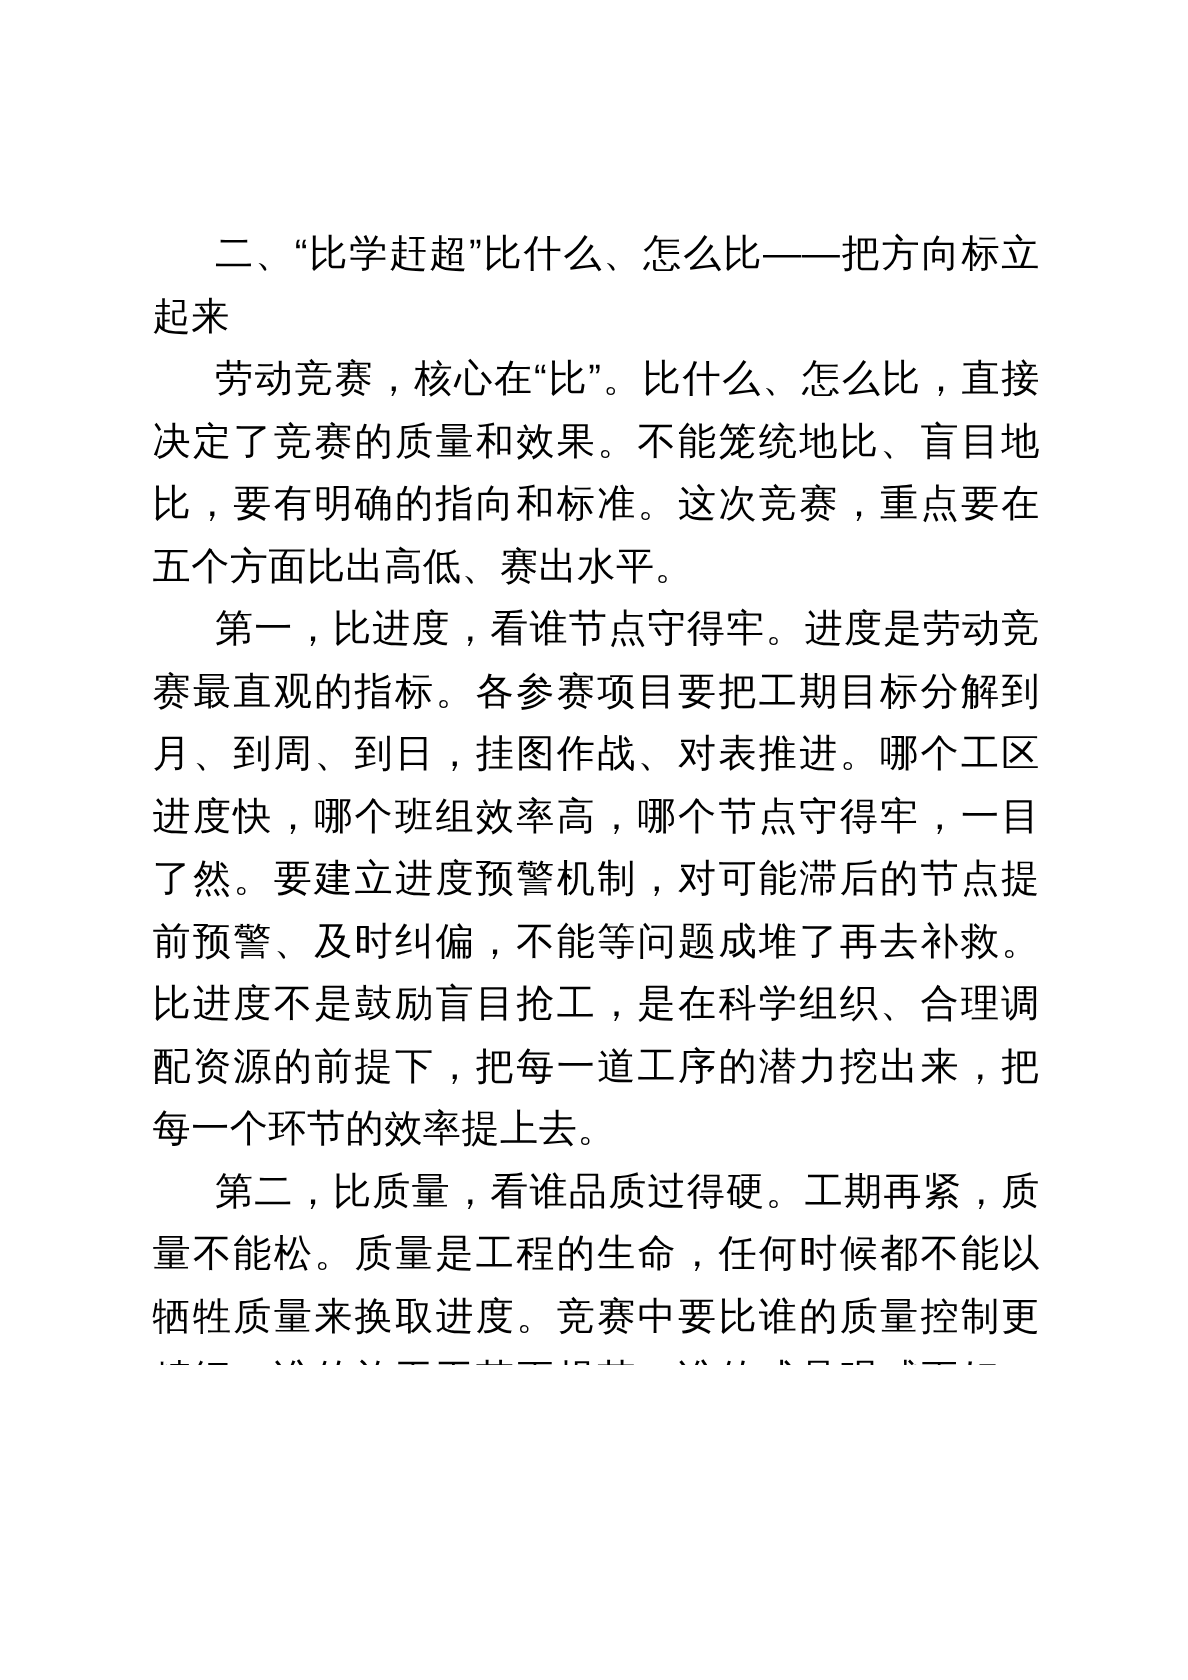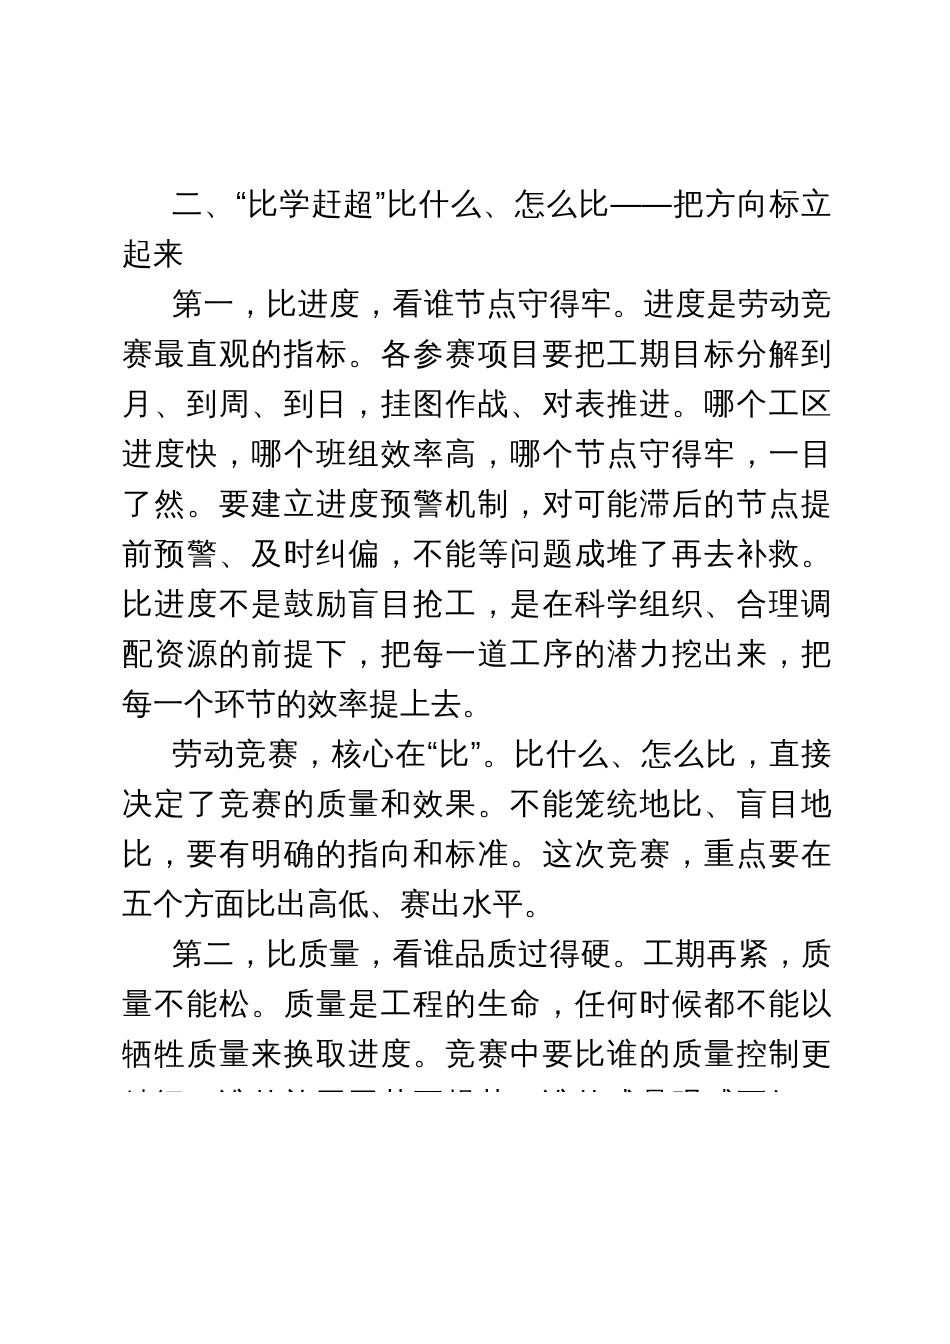--- a/index.html
+++ b/index.html
@@ -45,20 +45,20 @@
   }
 </style>
 </head>
 <body>
 
 <div class="page">
   <div class="content">
 
     <p class="para heading">二、“比学赶超”比什么、怎么比——把方向标立起来</p>
 
+    <p class="para body-para">劳动竞赛，核心在“比”。比什么、怎么比，直接决定了竞赛的质量和效果。不能笼统地比、盲目地比，要有明确的指向和标准。这次竞赛，重点要在五个方面比出高低、赛出水平。</p>
+
     <p class="para body-para">第一，比进度，看谁节点守得牢。进度是劳动竞赛最直观的指标。各参赛项目要把工期目标分解到月、到周、到日，挂图作战、对表推进。哪个工区进度快，哪个班组效率高，哪个节点守得牢，一目了然。要建立进度预警机制，对可能滞后的节点提前预警、及时纠偏，不能等问题成堆了再去补救。比进度不是鼓励盲目抢工，是在科学组织、合理调配资源的前提下，把每一道工序的潜力挖出来，把每一个环节的效率提上去。</p>
-
-    <p class="para body-para">劳动竞赛，核心在“比”。比什么、怎么比，直接决定了竞赛的质量和效果。不能笼统地比、盲目地比，要有明确的指向和标准。这次竞赛，重点要在五个方面比出高低、赛出水平。</p>
 
     <p class="para body-para">第二，比质量，看谁品质过得硬。工期再紧，质量不能松。质量是工程的生命，任何时候都不能以牺牲质量来换取进度。竞赛中要比谁的质量控制更精细，谁的施工工艺更规范，谁的成品观感更好。要把“工匠精神”落到每一道工序上，钢筋绑扎要横平竖直，混凝土浇筑要内实外美，模板支设要严丝合缝。坚决杜绝“差不多就行”的思想，不合格的工序坚决返工，不达标的产品坚决不出厂。工程是要用几十年甚至上百年</p>
 
   </div>
 </div>
 
 </body></html>

